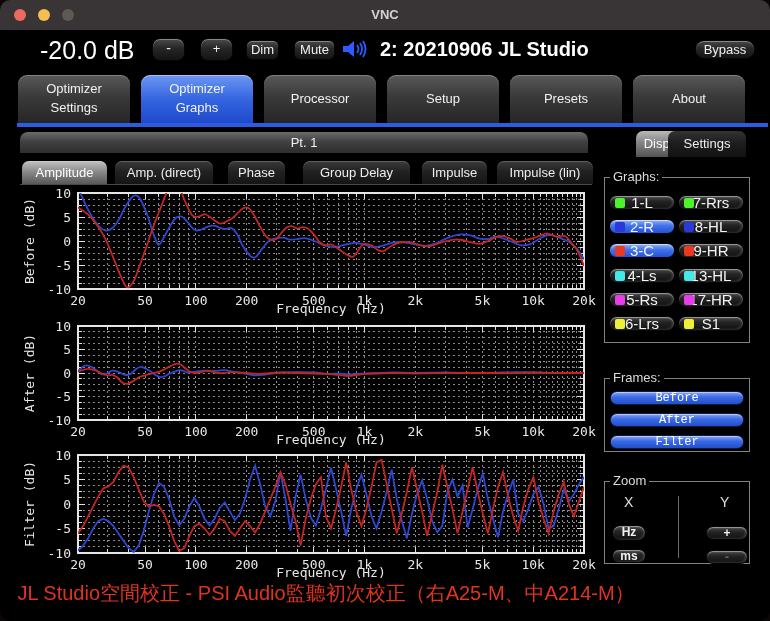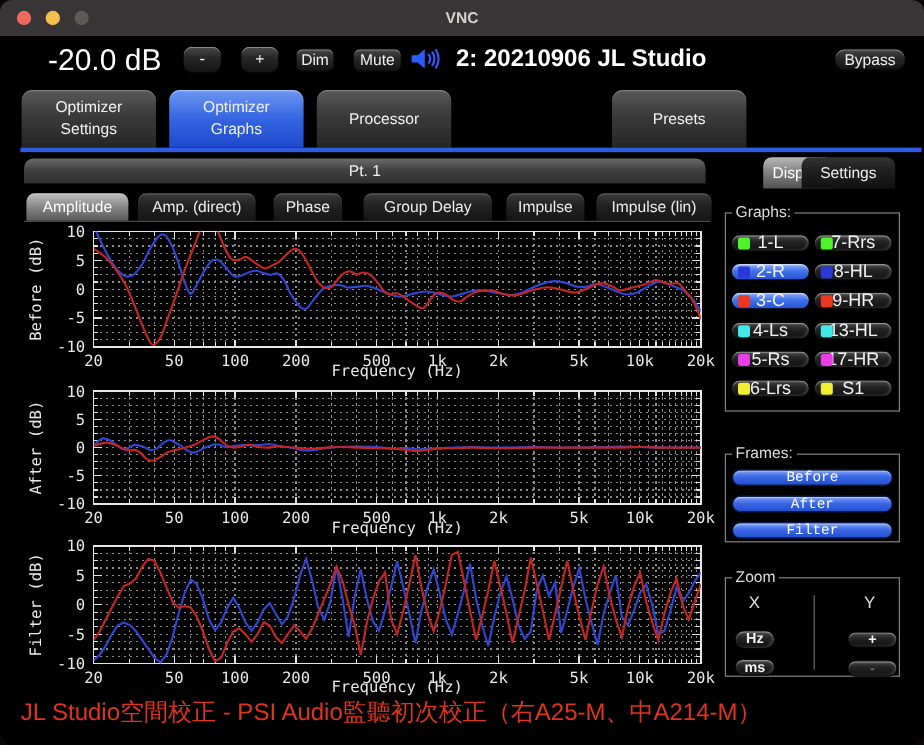--- a/index.html
+++ b/index.html
@@ -107,22 +107,28 @@
   <div id="tabrow">
     <div class="main-tab" style="left:18px">
         <span>Optimizer Settings</span>
       </div>
     <div class="main-tab selected" style="left:141px">
         <span>Optimizer Graphs</span>
       </div>
     <div class="main-tab" style="left:264px">
         <span>Processor</span>
       </div>
+    <div class="main-tab" style="left:387px">
+        <span>Setup</span>
+      </div>
     <div class="main-tab" style="left:510px">
         <span>Presets</span>
+      </div>
+    <div class="main-tab" style="left:633px">
+        <span>About</span>
       </div>
   </div>
   <div id="blueline"></div>
 
   <div id="content">
     <div id="pt-bar">Pt. 1</div>
     <div class="subtab selected" style="left:22px;width:85px">Amplitude</div>
     <div class="subtab" style="left:115px;width:98px">Amp. (direct)</div>
     <div class="subtab" style="left:228px;width:57px">Phase</div>
     <div class="subtab" style="left:303px;width:107px">Group Delay</div>

